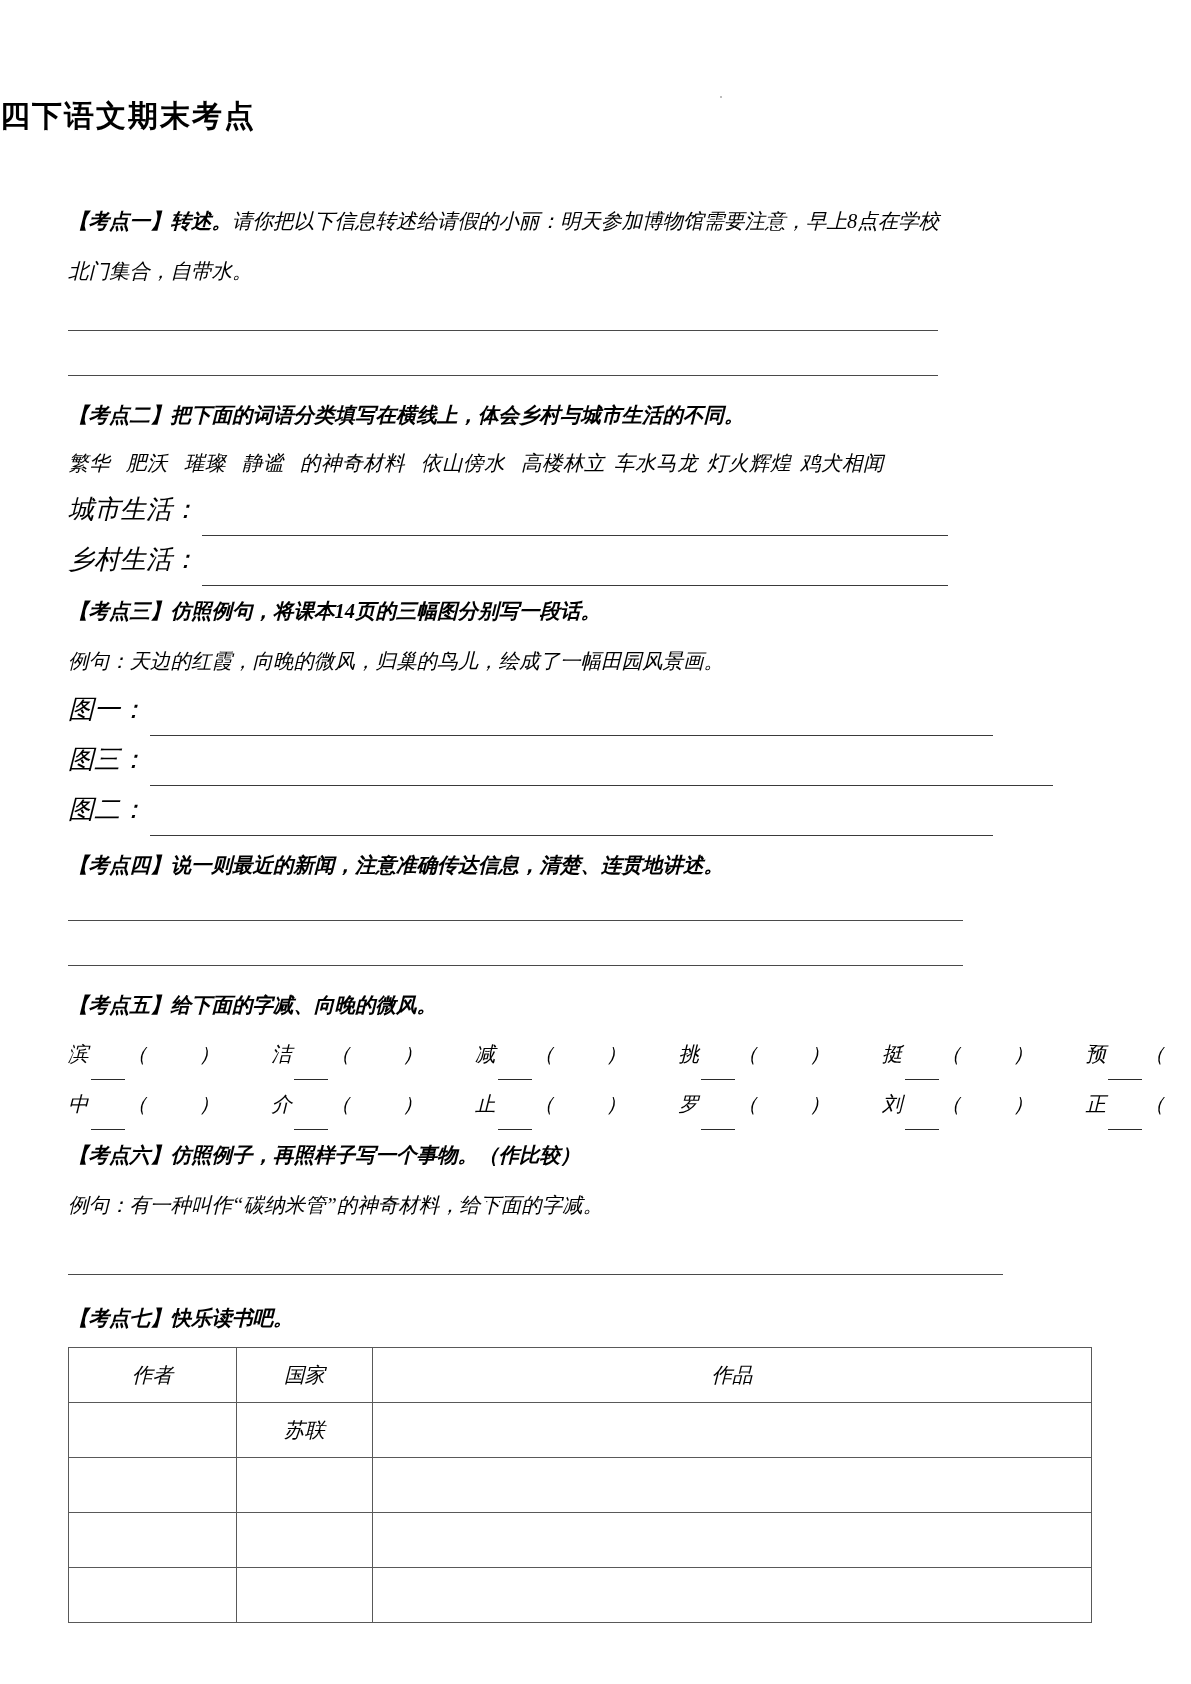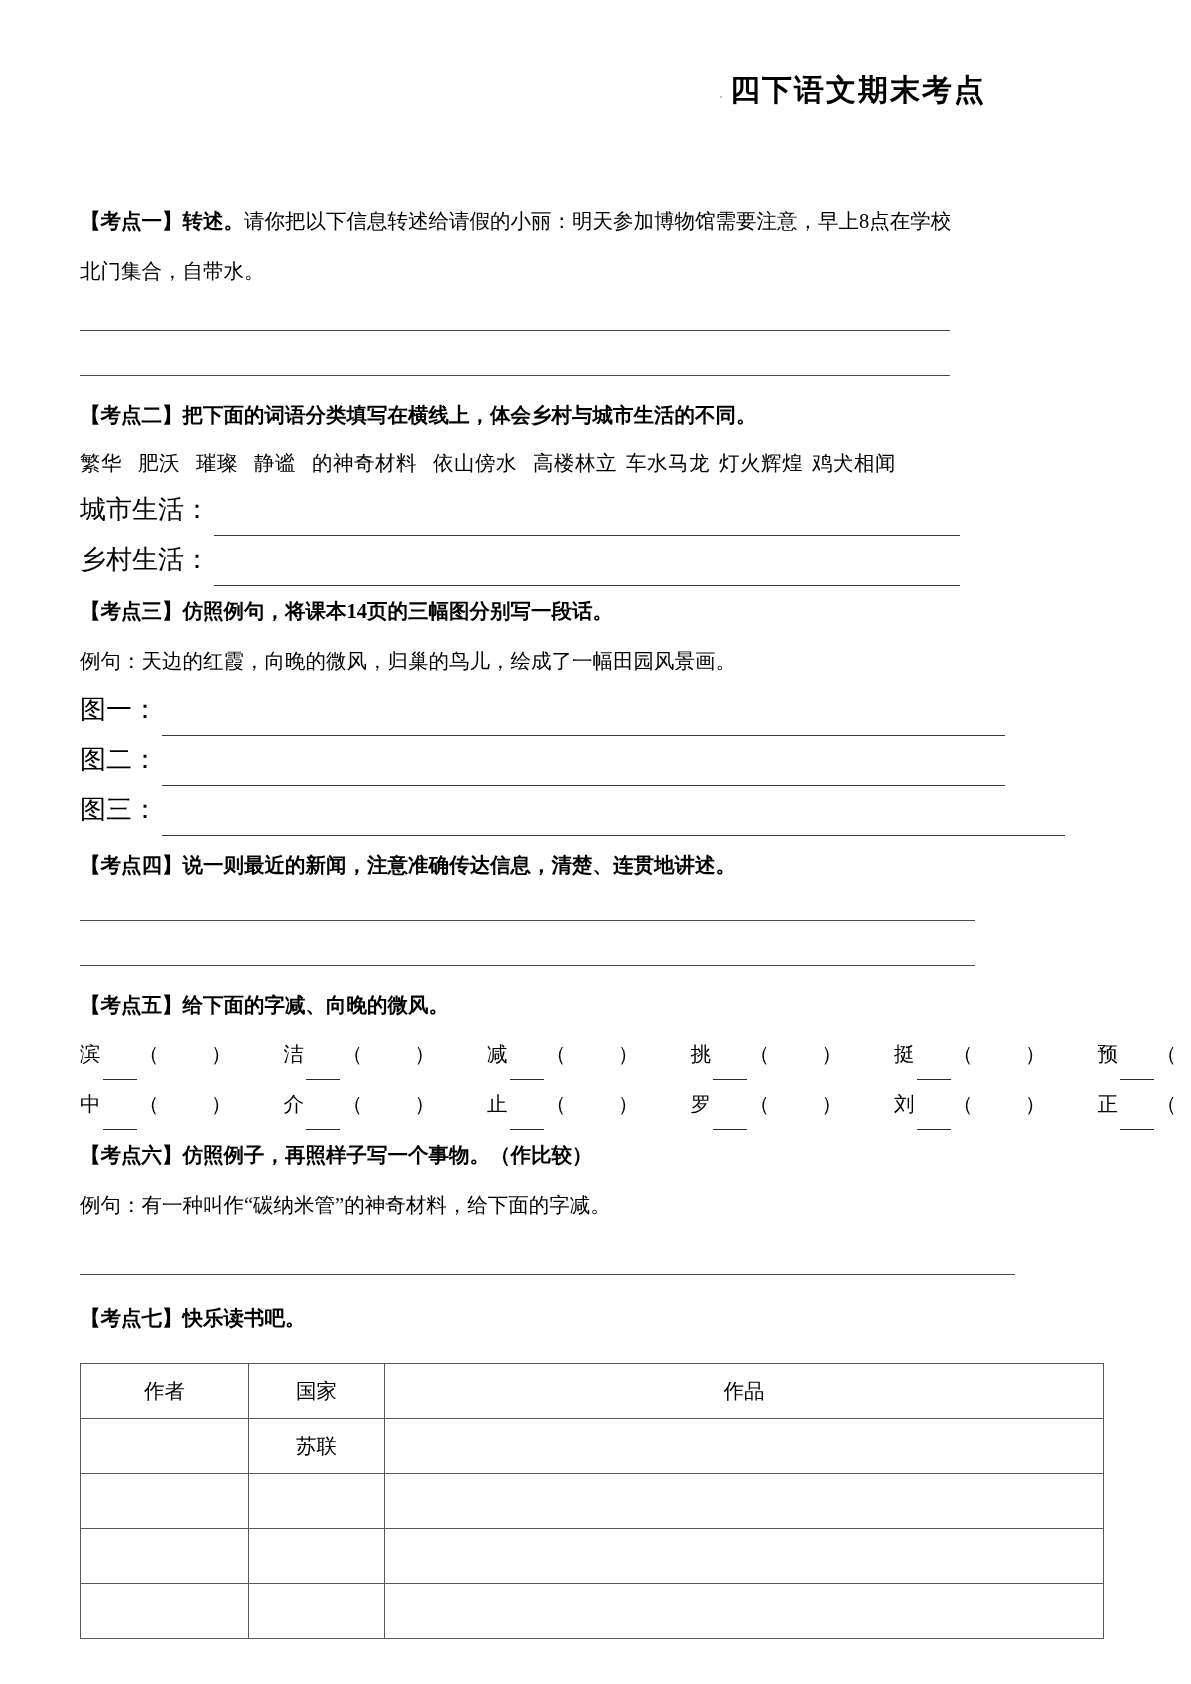--- a/index.html
+++ b/index.html
@@ -14,42 +14,43 @@
   .page {
     position: relative;
     width: 1191px;
     height: 1684px;
     background: #ffffff;
     margin: 0 auto;
     overflow: hidden;
   }
   .doc-title {
     position: absolute;
-    top: 70px;
+    top: 96px;
     left: 0;
     width: 986px;
-    text-align: right;
+    text-align: left;
     font-size: 30px;
     font-weight: bold;
     letter-spacing: 2px;
     font-family: "Liberation Serif", "DejaVu Serif", serif;
   }
   .speck {
     position: absolute;
     left: 720px;
     top: 96px;
     width: 2px;
     height: 2px;
     background: #bdbdbd;
   }
   .body-area {
     position: absolute;
-    left: 80px;
+    left: 68px;
     top: 196px;
     width: 1056px;
+    font-style: italic;
   }
   .para {
     font-size: 20.5px;
     line-height: 50px;
     white-space: nowrap;
   }
   .para.wrap {
     white-space: normal;
   }
   .kao {
@@ -136,21 +137,21 @@
     right: 0;
     bottom: -10px;
     text-align: justify;
     font-size: 11px;
     letter-spacing: 10px;
     color: #000;
   }
   table.readtable {
     border-collapse: collapse;
     width: 1014px;
-    margin-top: 20px;
+    margin-top: 4px;
     table-layout: fixed;
   }
   table.readtable td, table.readtable th {
     border: 1.5px solid #595959;
     height: 52px;
     font-size: 20.5px;
     font-weight: normal;
     text-align: center;
     vertical-align: middle;
   }
@@ -200,27 +201,27 @@
       <span class="kao">【考点三】</span><span class="kao">仿照例句，将课本14页的三幅图分别写一段话。</span>
     </div>
 
     <div class="para">例句：天边的红霞，向晚的微风，归巢的鸟儿，绘成了一幅田园风景画。</div>
 
     <div class="row-fill" style="width:925px;">
       <span class="lbl">图一：</span>
       <span class="blank"></span>
     </div>
 
+    <div class="row-fill" style="width:985px;">
+      <span class="lbl">图三：</span>
+      <span class="blank"></span>
+    </div>
+
     <div class="row-fill" style="width:925px;">
       <span class="lbl">图二：</span>
-      <span class="blank"></span>
-    </div>
-
-    <div class="row-fill" style="width:985px;">
-      <span class="lbl">图三：</span>
       <span class="blank"></span>
     </div>
 
     <div class="para" style="margin-top:4px;">
       <span class="kao">【考点四】</span><span class="kao">说一则最近的新闻，注意准确传达信息，清楚、连贯地讲述。</span>
     </div>
 
     <div class="answer-block">
       <hr class="ruleline" style="width:895px; margin-top:30px;">
       <hr class="ruleline" style="width:895px; margin-top:44px; margin-bottom:0;">

